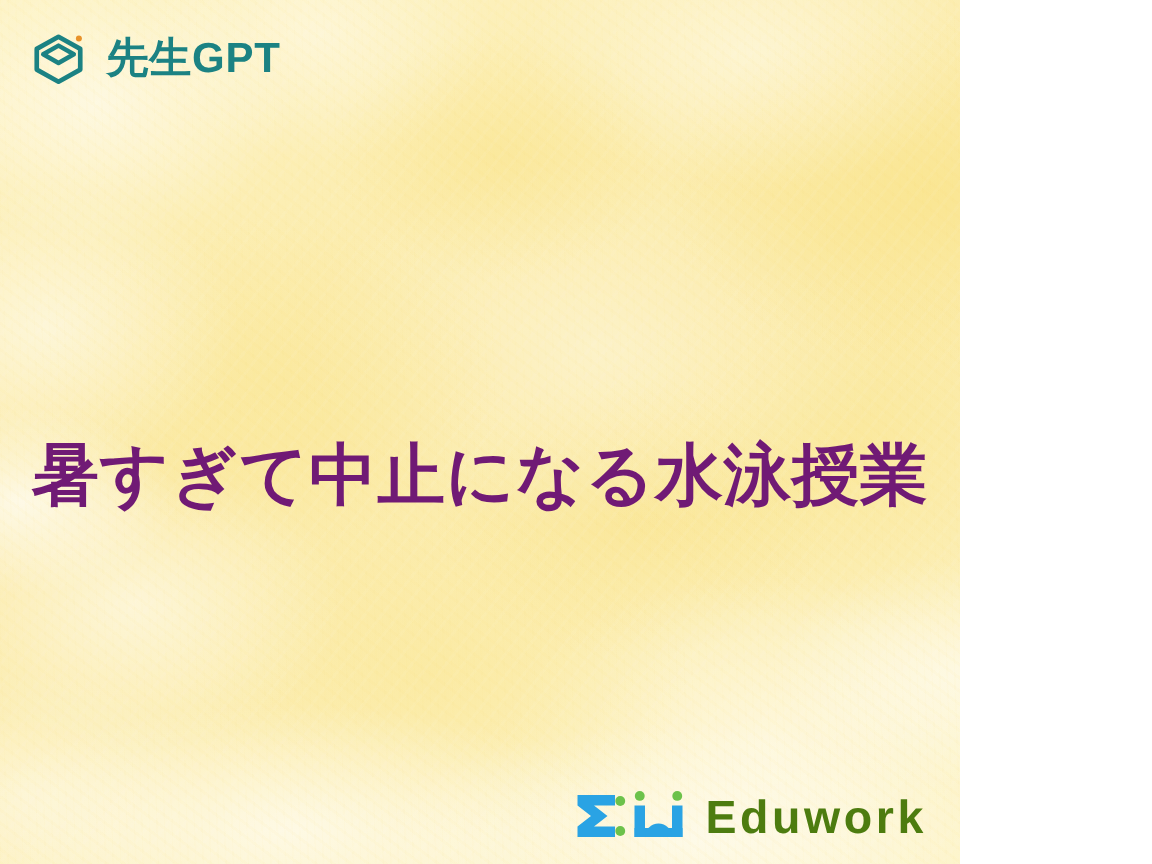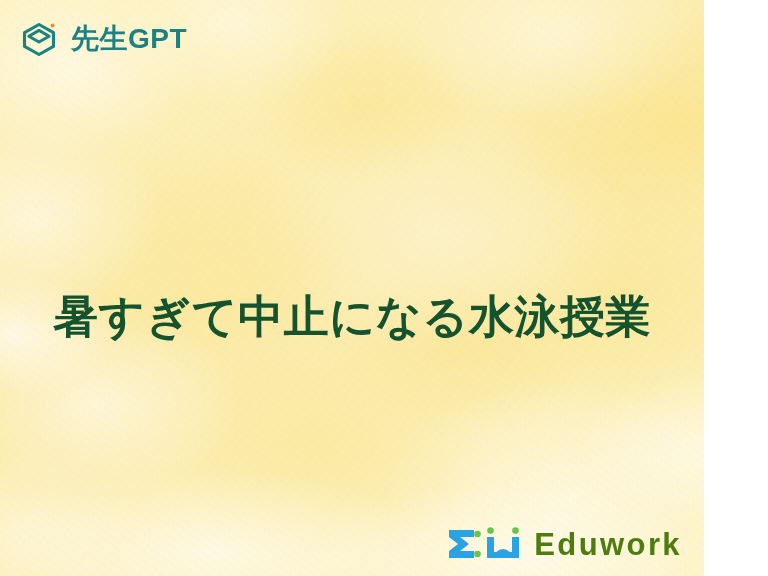--- a/index.html
+++ b/index.html
@@ -9,21 +9,21 @@
     background: #ffffff;
   }
 
   body {
     font-family: "Liberation Sans", "DejaVu Sans", sans-serif;
   }
 
   
   .slide {
     position: relative;
-    width: 704px;
+    width: 640px;
     height: 576px;
     overflow: hidden;
     background-color: #fbeeb0;
   }
 
   
   .bg-base {
     position: absolute;
     inset: 0;
     background:
@@ -101,21 +101,21 @@
   .headline {
     position: absolute;
     left: 0;
     right: 0;
     top: 262px;
     text-align: center;
     font-size: 45px;
     font-weight: 700;
     letter-spacing: .5px;
     line-height: 1.12;
-    color: #14532d;
+    color: #701a75;
     white-space: nowrap;
   }
 
   
   .partner {
     position: absolute;
     right: 22px;
     bottom: 14px;
     display: flex;
     align-items: center;

